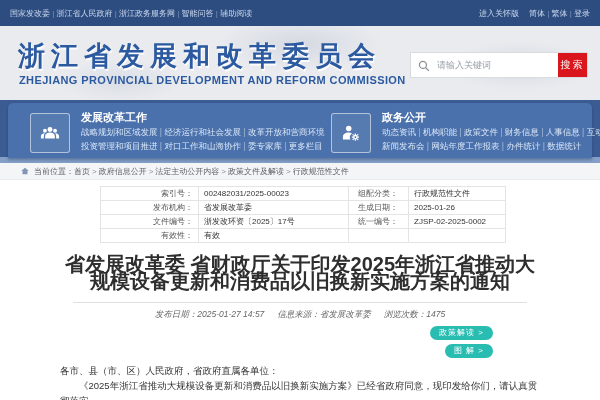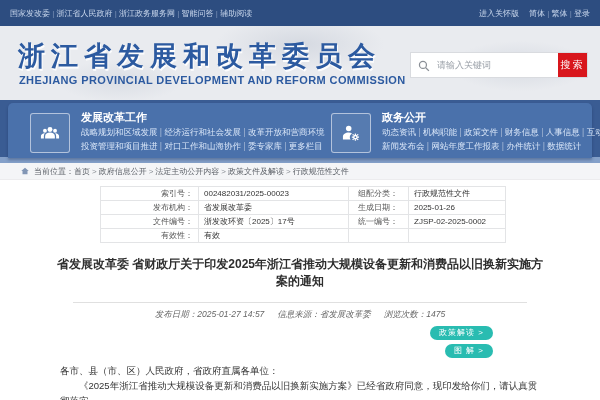--- a/index.html
+++ b/index.html
@@ -60,21 +60,21 @@
   
   .metatable { margin:6px 0 0 100px; border-collapse:collapse; width:405px;
                font-size:8px; color:#333; table-layout:fixed; }
   .metatable td { border:1px solid #e3e4e6; height:12px; padding:1px 5px; overflow:hidden; white-space:nowrap; }
   .metatable td.lab { text-align:right; color:#555; width:98px; }
   .metatable td.lab2 { text-align:left; color:#555; width:60px;padding-left:9px; }
   .metatable td.val1 { width:150px;margin-left:16px; }
   .metatable td.val2 { width:97px; }
 
   
-  .doctitle { margin:13px auto 12px; max-width:488px; text-align:center; font-size:12px;
+  .doctitle { margin:13px auto 12px; max-width:488px; text-align:center; font-size:20px;
               font-weight:bold; color:#2e2e2e; line-height:17px; }
   .divider { margin:11px 73px 0; border-top:1px solid #e0e0e0; }
   .docmeta { margin-top:6px; display:flex; justify-content:center; gap:13px;
              font-size:8.5px; color:#666;font-style:italic; }
   .sidebtns { margin-top:5px; padding-right:107px; display:flex; flex-direction:column;
               align-items:flex-end; gap:4px; }
   .tealbtn { background:#29bcb1; color:#fff; border:0; border-radius:8px; height:14px;
              padding:0 9px; font-size:8px; letter-spacing:1px; cursor:pointer;
              font-family:inherit; line-height:14px; }
   .bodytext { margin:5px 60px 0; font-size:9.5px; color:#333; line-height:15px; }

